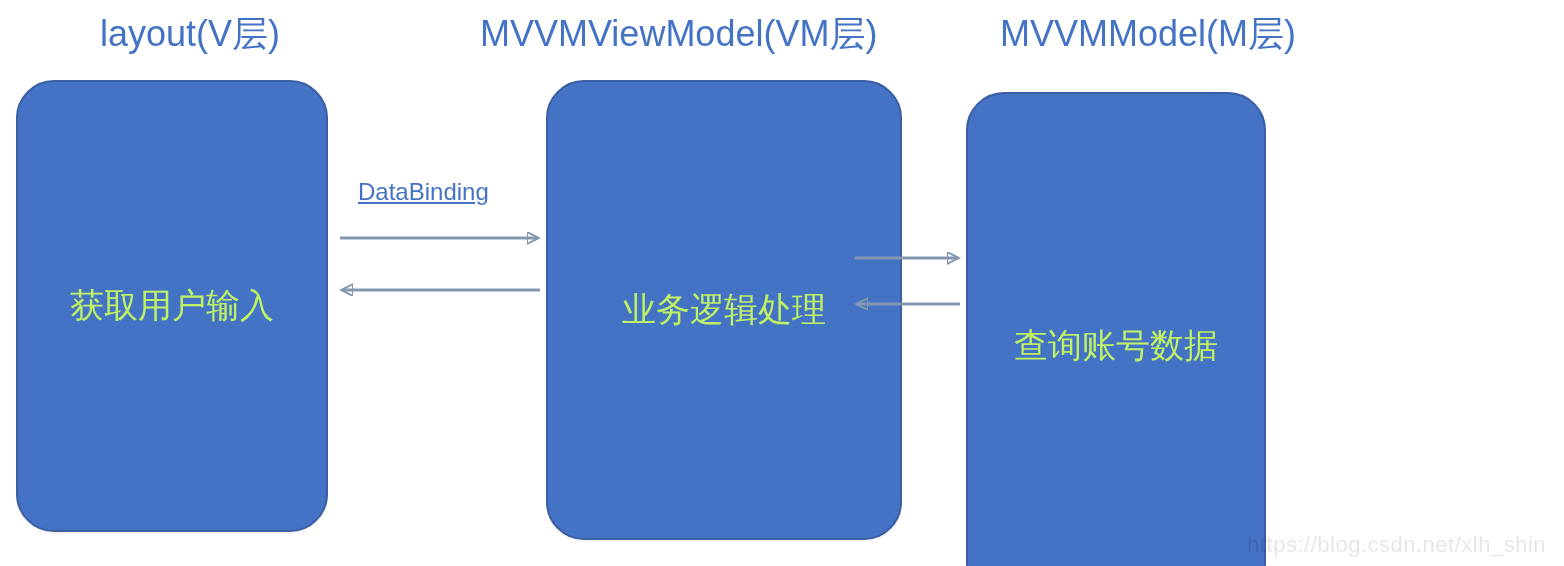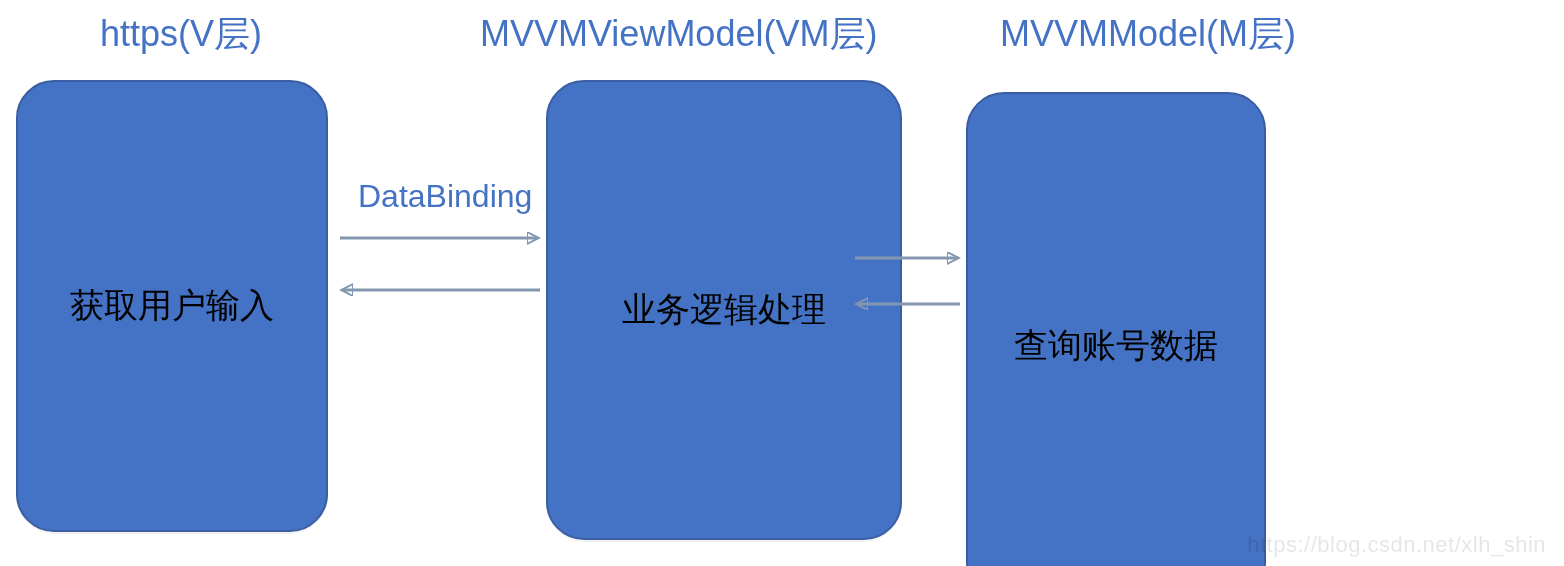--- a/index.html
+++ b/index.html
@@ -22,38 +22,39 @@
   .box {
     position: absolute;
     background: #4472c4;
     border: 2px solid #3a5ea3;
     border-radius: 38px;
     box-sizing: border-box;
     display: flex;
     flex-direction: column;
     align-items: center;
     justify-content: center;
-    color: #000000;
+    color: #bef264;
     font-size: 34px;
     line-height: 1.4;
     padding: 16px 10px;
     box-shadow: 0 2px 0 rgba(0,0,0,0.05);
   }
   .box .line {
     margin: 22px 0;
     white-space: nowrap;
   }
   .box .line.tight {
     margin: 18px 0;
   }
   .conn-label {
     position: absolute;
-    font-size: 32px;
+    font-size: 24px;
     color: #4472c4;
     white-space: nowrap;
+    text-decoration: underline;
   }
   svg.arrows {
     position: absolute;
     top: 0;
     left: 0;
     width: 1564px;
     height: 566px;
     pointer-events: none;
   }
   .watermark {
@@ -63,21 +64,21 @@
     font-size: 22px;
     color: rgba(0,0,0,0.10);
     letter-spacing: 0.5px;
     white-space: nowrap;
     font-family: Arial, sans-serif;
   }
 </style>
 </head>
 <body>
 
-<div class="title" style="left:100px; top:10px;">https(V层)</div>
+<div class="title" style="left:100px; top:10px;">layout(V层)</div>
 
 <div class="title" style="left:480px; top:10px;">MVVMViewModel(VM层)</div>
 
 <div class="title" style="left:1000px; top:10px;">MVVMModel(M层)</div>
 
 <div class="box" style="left:16px; top:80px; width:312px; height:452px;">
   <div class="line">获取用户输入</div>
 </div>
 
 <div class="box" style="left:546px; top:80px; width:356px; height:460px;">

